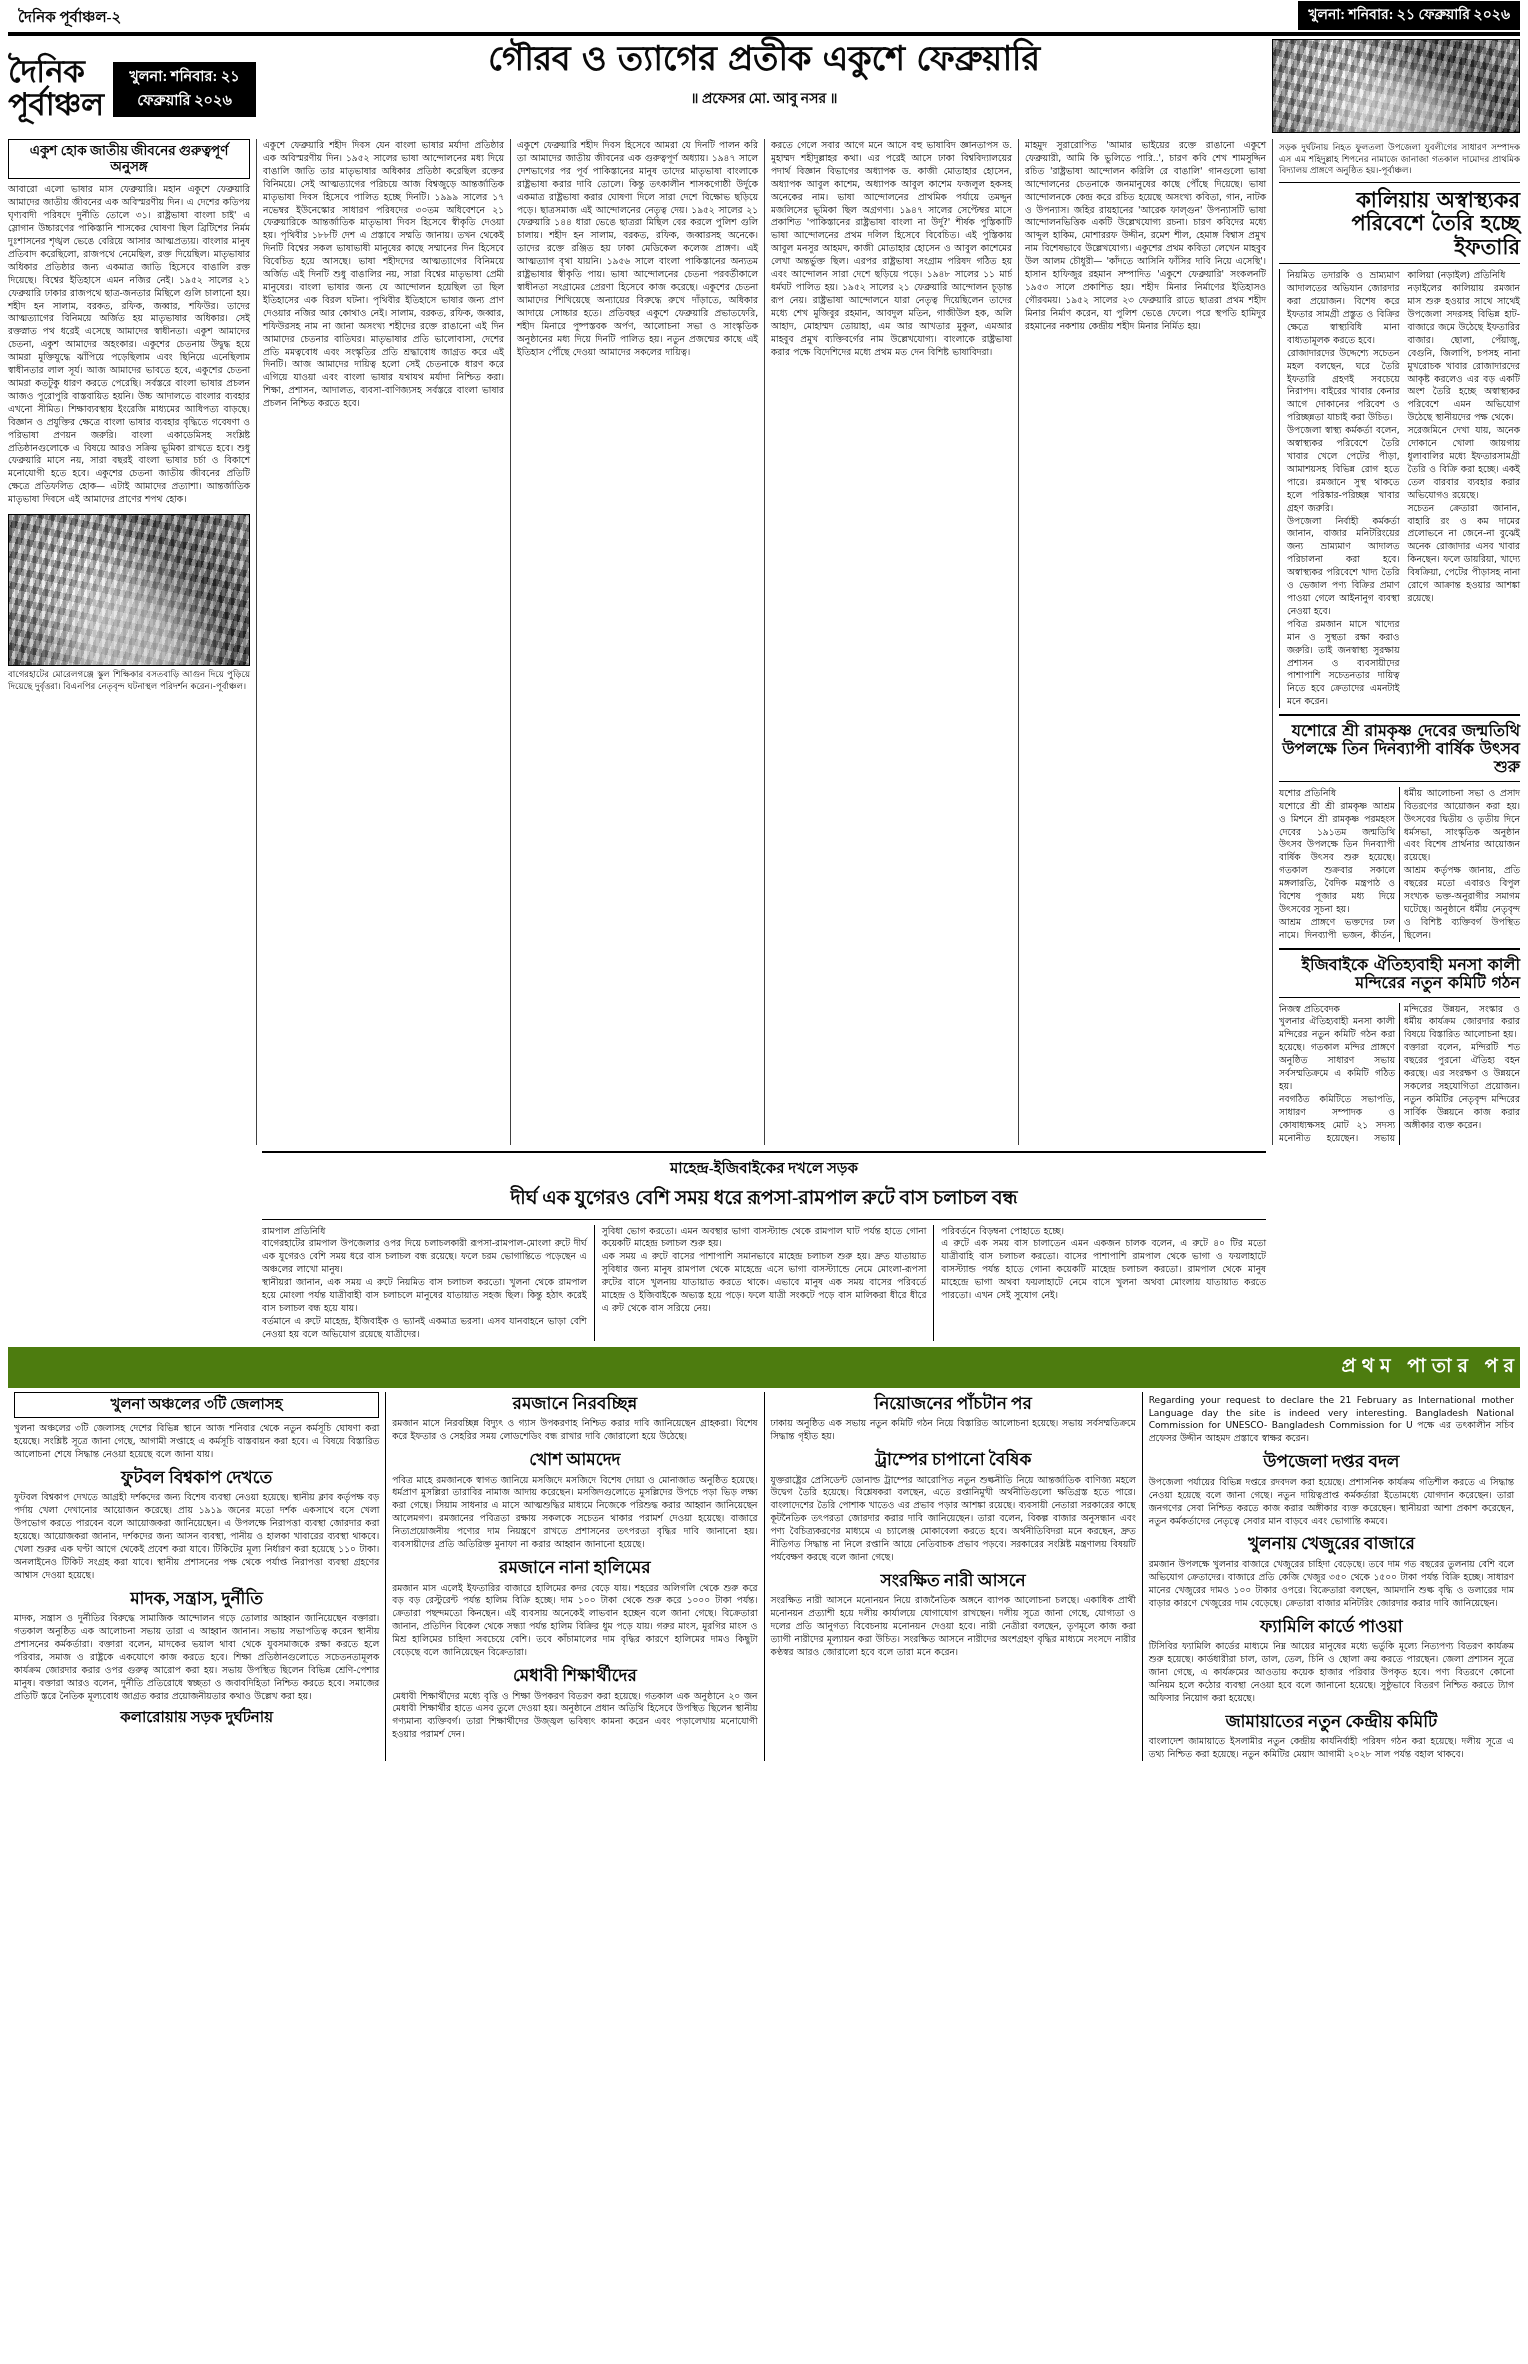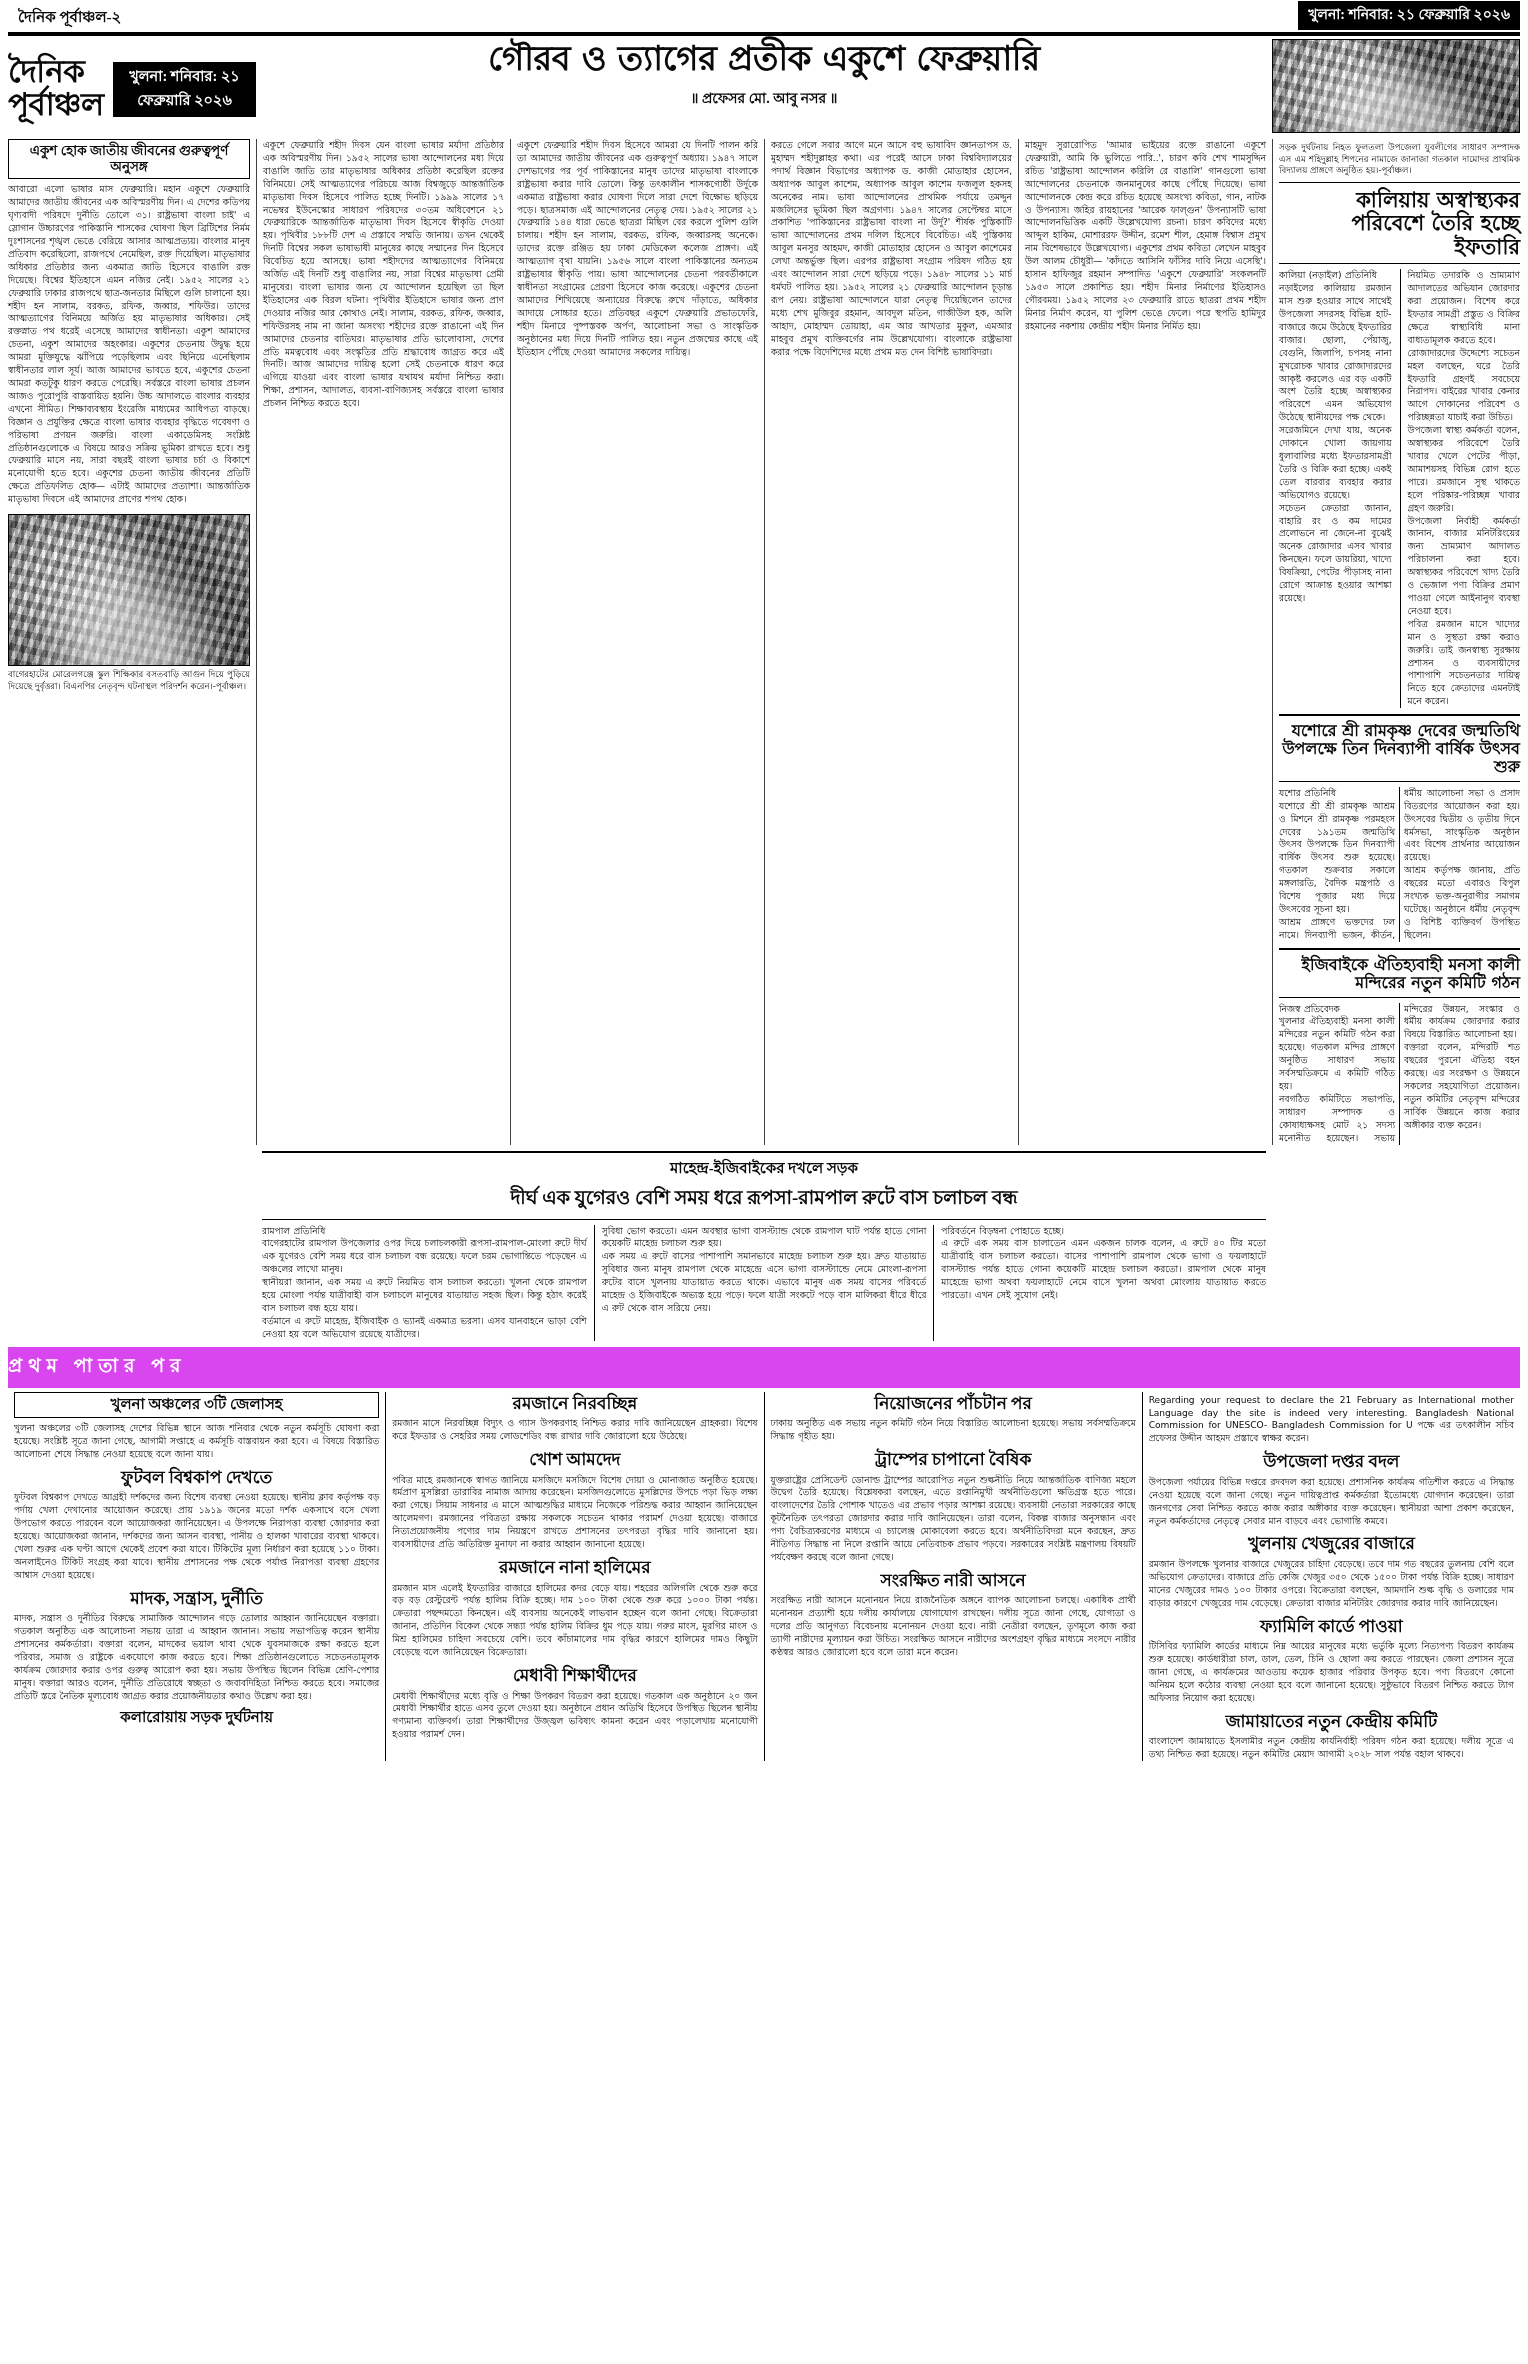--- a/index.html
+++ b/index.html
@@ -59,21 +59,21 @@
       font-family:"DejaVu Sans","Liberation Sans",sans-serif;}
 
   
   .col-sep{border-left:1px solid #404040;}
   .sec-head{
     font-weight:bold;text-align:right;line-height:1.12;
     font-family:"DejaVu Serif","Liberation Serif",serif;
   }
   .h-lg{font-size:21px;}
   .h-md{font-size:16px;}
-  .blk-bar{background:#d946ef;color:#fff;text-align:left;font-weight:bold;font-size:19px;
+  .blk-bar{background:#4d7c0f;color:#fff;text-align:right;font-weight:bold;font-size:19px;
       letter-spacing:6px;padding:4px 0 5px 0;margin:6px 0 4px 0;}
 
   
   .upper{display:flex;margin-top:4px;}
   .c1{width:248px;flex:0 0 248px;padding-right:6px;box-sizing:border-box;}
   .cmid{flex:1;display:flex;}
   .mcol{flex:1;padding:0 6px;box-sizing:border-box;}
   .c5{width:248px;flex:0 0 248px;padding-left:6px;box-sizing:border-box;}
 
   .box-head{border:1px solid #000;padding:3px 4px;margin-bottom:4px;}
@@ -152,29 +152,29 @@
     </div>
 
     <div class="c5 col-sep">
       <div class="caption">সড়ক দুর্ঘটনায় নিহত ফুলতলা উপজেলা যুবলীগের সাধারণ সম্পাদক এস এম শহিদুল্লাহ শিপনের নামাজে জানাজা গতকাল দামোদর প্রাথমিক বিদ্যালয় প্রাঙ্গণে অনুষ্ঠিত হয়।-পূর্বাঞ্চল।</div>
       <div class="divider-h"></div>
 
       <div class="sec-head h-lg">কালিয়ায় অস্বাস্থ্যকর পরিবেশে তৈরি হচ্ছে ইফতারি</div>
       <div class="divider-h"></div>
 
       <div style="display:flex;gap:8px;">
-        <div class="body-text" style="flex:1;white-space:pre-line;">কালিয়া (নড়াইল) প্রতিনিধি
-নড়াইলের কালিয়ায় রমজান মাস শুরু হওয়ার সাথে সাথেই উপজেলা সদরসহ বিভিন্ন হাট-বাজারে জমে উঠেছে ইফতারির বাজার। ছোলা, পেঁয়াজু, বেগুনি, জিলাপি, চপসহ নানা মুখরোচক খাবার রোজাদারদের আকৃষ্ট করলেও এর বড় একটি অংশ তৈরি হচ্ছে অস্বাস্থ্যকর পরিবেশে এমন অভিযোগ উঠেছে স্থানীয়দের পক্ষ থেকে।
-সরেজমিনে দেখা যায়, অনেক দোকানে খোলা জায়গায় ধুলাবালির মধ্যে ইফতারসামগ্রী তৈরি ও বিক্রি করা হচ্ছে। একই তেল বারবার ব্যবহার করার অভিযোগও রয়েছে।
-সচেতন ক্রেতারা জানান, বাহারি রং ও কম দামের প্রলোভনে না জেনে-না বুঝেই অনেক রোজাদার এসব খাবার কিনছেন। ফলে ডায়রিয়া, খাদ্যে বিষক্রিয়া, পেটের পীড়াসহ নানা রোগে আক্রান্ত হওয়ার আশঙ্কা রয়েছে।</div>
         <div class="body-text" style="flex:1;white-space:pre-line;border-left:1px solid #000;padding-left:7px;">নিয়মিত তদারকি ও ভ্রাম্যমাণ আদালতের অভিযান জোরদার করা প্রয়োজন। বিশেষ করে ইফতার সামগ্রী প্রস্তুত ও বিক্রির ক্ষেত্রে স্বাস্থ্যবিধি মানা বাধ্যতামূলক করতে হবে।
 রোজাদারদের উদ্দেশ্যে সচেতন মহল বলছেন, ঘরে তৈরি ইফতারি গ্রহণই সবচেয়ে নিরাপদ। বাইরের খাবার কেনার আগে দোকানের পরিবেশ ও পরিচ্ছন্নতা যাচাই করা উচিত।
 উপজেলা স্বাস্থ্য কর্মকর্তা বলেন, অস্বাস্থ্যকর পরিবেশে তৈরি খাবার খেলে পেটের পীড়া, আমাশয়সহ বিভিন্ন রোগ হতে পারে। রমজানে সুস্থ থাকতে হলে পরিষ্কার-পরিচ্ছন্ন খাবার গ্রহণ জরুরি।
 উপজেলা নির্বাহী কর্মকর্তা জানান, বাজার মনিটরিংয়ের জন্য ভ্রাম্যমাণ আদালত পরিচালনা করা হবে। অস্বাস্থ্যকর পরিবেশে খাদ্য তৈরি ও ভেজাল পণ্য বিক্রির প্রমাণ পাওয়া গেলে আইনানুগ ব্যবস্থা নেওয়া হবে।
 পবিত্র রমজান মাসে খাদ্যের মান ও সুস্থতা রক্ষা করাও জরুরি। তাই জনস্বাস্থ্য সুরক্ষায় প্রশাসন ও ব্যবসায়ীদের পাশাপাশি সচেতনতার দায়িত্ব নিতে হবে ক্রেতাদের এমনটাই মনে করেন।</div>
+        <div class="body-text" style="flex:1;white-space:pre-line;">কালিয়া (নড়াইল) প্রতিনিধি
+নড়াইলের কালিয়ায় রমজান মাস শুরু হওয়ার সাথে সাথেই উপজেলা সদরসহ বিভিন্ন হাট-বাজারে জমে উঠেছে ইফতারির বাজার। ছোলা, পেঁয়াজু, বেগুনি, জিলাপি, চপসহ নানা মুখরোচক খাবার রোজাদারদের আকৃষ্ট করলেও এর বড় একটি অংশ তৈরি হচ্ছে অস্বাস্থ্যকর পরিবেশে এমন অভিযোগ উঠেছে স্থানীয়দের পক্ষ থেকে।
+সরেজমিনে দেখা যায়, অনেক দোকানে খোলা জায়গায় ধুলাবালির মধ্যে ইফতারসামগ্রী তৈরি ও বিক্রি করা হচ্ছে। একই তেল বারবার ব্যবহার করার অভিযোগও রয়েছে।
+সচেতন ক্রেতারা জানান, বাহারি রং ও কম দামের প্রলোভনে না জেনে-না বুঝেই অনেক রোজাদার এসব খাবার কিনছেন। ফলে ডায়রিয়া, খাদ্যে বিষক্রিয়া, পেটের পীড়াসহ নানা রোগে আক্রান্ত হওয়ার আশঙ্কা রয়েছে।</div>
       </div>
 
       <div class="divider-h2"></div>
       <div class="sec-head h-md">যশোরে শ্রী রামকৃষ্ণ দেবের জন্মতিথি উপলক্ষে তিন দিনব্যাপী বার্ষিক উৎসব শুরু</div>
       <div class="divider-h"></div>
       <div class="body-text" style="white-space:pre-line;column-count:2;column-gap:9px;column-rule:1px solid #000;">যশোর প্রতিনিধি
 যশোরে শ্রী শ্রী রামকৃষ্ণ আশ্রম ও মিশনে শ্রী রামকৃষ্ণ পরমহংস দেবের ১৯১তম জন্মতিথি উৎসব উপলক্ষে তিন দিনব্যাপী বার্ষিক উৎসব শুরু হয়েছে। গতকাল শুক্রবার সকালে মঙ্গলারতি, বৈদিক মন্ত্রপাঠ ও বিশেষ পূজার মধ্য দিয়ে উৎসবের সূচনা হয়।
 আশ্রম প্রাঙ্গণে ভক্তদের ঢল নামে। দিনব্যাপী ভজন, কীর্তন, ধর্মীয় আলোচনা সভা ও প্রসাদ বিতরণের আয়োজন করা হয়। উৎসবের দ্বিতীয় ও তৃতীয় দিনে ধর্মসভা, সাংস্কৃতিক অনুষ্ঠান এবং বিশেষ প্রার্থনার আয়োজন রয়েছে।
 আশ্রম কর্তৃপক্ষ জানায়, প্রতি বছরের মতো এবারও বিপুল সংখ্যক ভক্ত-অনুরাগীর সমাগম ঘটেছে। অনুষ্ঠানে ধর্মীয় নেতৃবৃন্দ ও বিশিষ্ট ব্যক্তিবর্গ উপস্থিত ছিলেন।</div>
 

